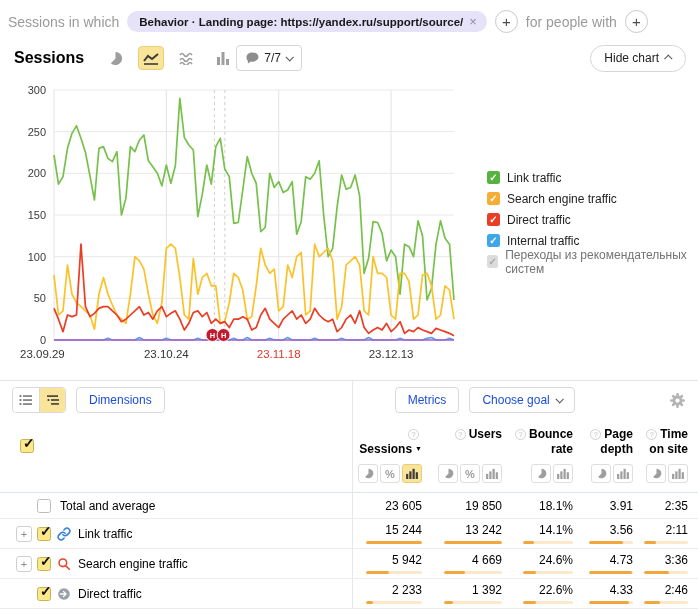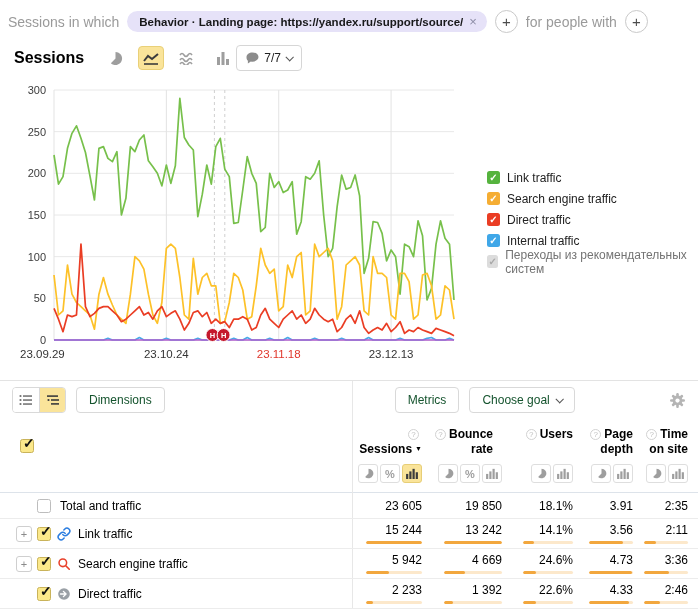--- a/index.html
+++ b/index.html
@@ -35,21 +35,21 @@
   .legend-item.disabled .legend-box { background: #dcdcdc !important; color: #a8a8a8; }
 
   
   .table-wrap { position: relative; border-top: 1px solid #e3e3e3; }
   .vdivider { position: absolute; left: 352px; top: 0; bottom: 0; width: 1px; background: #e7e7e7; }
   .controls { display: flex; align-items: center; padding: 6px 12px 6px 12px; height: 38px; }
   .toggle-group { display: flex; border: 1px solid #d9d9d9; border-radius: 4px; overflow: hidden; }
   .toggle-group .tg { width: 26px; height: 24px; display: flex; align-items: center; justify-content: center; background: #fff; cursor: pointer; }
   .toggle-group .tg + .tg { border-left: 1px solid #d9d9d9; }
   .toggle-group .tg.selected { background: #fae49a; }
-  .btn { border: 1px solid #d9d9d9; border-radius: 4px; background: #fff; height: 26px; padding: 0 12px; font-size: 12px; color: #14532d; margin-left: 10px; display: inline-flex; align-items: center; gap: 6px; cursor: pointer; }
+  .btn { border: 1px solid #d9d9d9; border-radius: 4px; background: #fff; height: 26px; padding: 0 12px; font-size: 12px; color: #1d4ed8; margin-left: 10px; display: inline-flex; align-items: center; gap: 6px; cursor: pointer; }
   .gear { margin-left: auto; cursor: pointer; }
 
   .grid-row { display: flex; align-items: stretch; }
   .cell-label { width: 352px; position: relative; }
   .cell { text-align: right; font-size: 12px; color: #000; }
   .c0 { width: 70px; } .c1 { width: 80px; } .c2 { width: 71px; } .c3 { width: 60px; } .c4 { width: 60px; }
   .pad-r { padding-right: 5px; }
 
   .thead { padding-top: 8px; }
   .thead-label { display: flex; align-items: flex-start; gap: 10px; padding-left: 20px; padding-top: 2px; font-size: 12.5px; font-weight: 700; }
@@ -120,20 +120,24 @@
             <rect x="10" y="8" width="3" height="6" fill="#9e9e9e"></rect>
           </svg>
         </span>
     </span>
     <button class="dropdown-btn">
       <svg width="13" height="12" viewBox="0 0 14 13">
           <path d="M7 .5c3.6 0 6.5 2.2 6.5 5s-2.9 5-6.5 5c-.6 0-1.2-.1-1.8-.2L2 12.5v-3C.9 8.6.5 7.6.5 5.5.5 2.7 3.4.5 7 .5z" fill="#8c8c8c"></path>
         </svg>
       <span>7/7</span>
       <span class="chev down"></span>
+    </button>
+    <button class="pill-btn">
+      <span>Hide chart</span>
+      <span class="chev up"></span>
     </button>
   </div>
 
   <div class="chart-area">
     <div id="chart-svg" style="position:absolute;left:6px;top:2px;">
         <svg width="462" height="292">
           <line x1="48" y1="264" x2="448" y2="264" stroke="#e8e8e8" stroke-width="1"></line>
           <text x="40" y="268" text-anchor="end" font-size="11" fill="#3c3c3c" font-family="Liberation Sans, sans-serif">0</text>
           <line x1="48" y1="222.33333333333334" x2="448" y2="222.33333333333334" stroke="#e8e8e8" stroke-width="1"></line>
           <text x="40" y="226.33333333333334" text-anchor="end" font-size="11" fill="#3c3c3c" font-family="Liberation Sans, sans-serif">50</text>
@@ -240,26 +244,26 @@
     </div>
 
     <div class="thead grid-row">
       <div class="cell-label">
         <span class="cbx checked" style="left:20px;top:12px;transform:none;"></span>
       </div>
       <div id="col-headers" style="display:flex;">
           <div class="cell col-head c0">
             <div><span class="help">?</span><span>Sessions</span><span class="sort">▼</span></div>
           </div>
+          <div class="cell col-head c1">
+            <div><span class="help">?</span><span>Users</span></div>
+          </div>
           <div class="cell col-head c2">
             <div><span class="help">?</span><span>Bounce</span></div>
             <div><span>rate</span></div>
-          </div>
-          <div class="cell col-head c1">
-            <div><span class="help">?</span><span>Users</span></div>
           </div>
           <div class="cell col-head c3">
             <div><span class="help">?</span><span>Page</span></div>
             <div><span>depth</span></div>
           </div>
           <div class="cell col-head c4 pad-r">
             <div><span class="help">?</span><span>Time</span></div>
             <div><span>on site</span></div>
           </div>
         </div>
@@ -348,21 +352,21 @@
                 </svg>
               </span>
             </span></div>
         </div>
     </div>
 
     <div id="rows">
         <div class="data-row total">
           <div class="cell-label">
             <span class="cbx"></span>
-            <span class="row-label">Total and traffic</span>
+            <span class="row-label">Total and average</span>
           </div>
           <div class="cell metric c0">
             <span>23 605</span>
           </div>
           <div class="cell metric c1">
             <span>19 850</span>
           </div>
           <div class="cell metric c2">
             <span>18.1%</span>
           </div>

